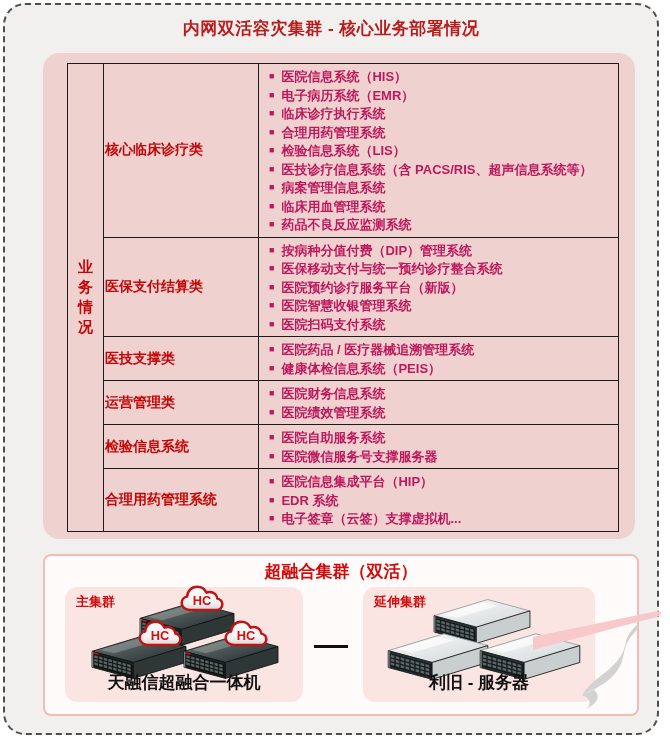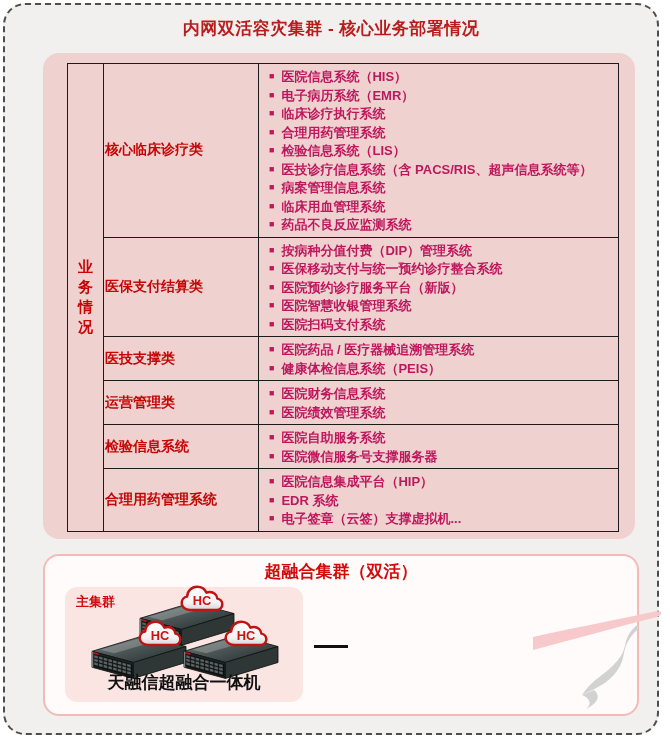--- a/index.html
+++ b/index.html
@@ -30,21 +30,21 @@
   table.biz td{border:1.6px solid #1b1b1b;background:transparent;box-sizing:border-box;}
   .side-cell{width:36px;text-align:center;vertical-align:middle;color:#c40606;font-weight:bold;font-size:15px;}
   .side-cell div{line-height:20px;}
   .cat-cell{width:155px;text-align:left;vertical-align:middle;color:#c40606;font-weight:bold;font-size:14px;}
   .items-cell{vertical-align:middle;padding:3px 4px 3px 10px;font-size:13px;font-weight:bold;color:#be185d;}
   .item-line{line-height:18px;white-space:nowrap;}
   .bullet{font-size:9px;margin-right:7px;vertical-align:1.5px;}
   
   .cluster-box{
     position:absolute;left:38px;top:549px;width:596px;height:162px;
-    background:#fffbfb;border:2px solid #f3bab8;border-radius:16px;box-sizing:border-box;
+    background:#fffbfb;border:2px solid #f3bab8;border-radius:8px;box-sizing:border-box;
   }
   .cluster-title{
     position:absolute;left:0;right:0;top:4px;text-align:center;
     font-size:17px;font-weight:bold;color:#d20a0a;
   }
   .sub-box{position:absolute;top:31px;height:115px;background:#fbe5e3;border-radius:12px;text-decoration:underline;}
   .sub-box.primary{left:20px;width:238px;}
   .sub-box.extension{left:318px;width:232px;}
   .sub-label{position:absolute;left:11px;top:6px;font-size:13px;font-weight:bold;color:#d20a0a;z-index:4;}
   .sub-caption{position:absolute;left:0;right:0;bottom:8px;text-align:center;font-size:17px;font-weight:bold;color:#111;z-index:4;}
@@ -228,20 +228,33 @@
       </svg>
       <svg class="cloud cloud-3" viewBox="0 0 52 36">
         <use href="#cloudShape"></use>
         <text x="26" y="26" text-anchor="middle" class="cloud-text">HC</text>
       </svg>
       <div class="sub-caption">天融信超融合一体机</div>
     </div>
 
     <div class="connector"></div>
 
+    <div class="sub-box extension">
+      <div class="sub-label">延伸集群</div>
+      <svg class="srv srv-e-top srv-light" viewBox="0 0 130 64">
+          <use href="#srvShape"></use>
+        </svg>
+      <svg class="srv srv-e-bl srv-light" viewBox="0 0 130 64">
+          <use href="#srvShape"></use>
+        </svg>
+      <svg class="srv srv-e-br srv-light" viewBox="0 0 130 64">
+          <use href="#srvShape"></use>
+        </svg>
+      <div class="sub-caption">利旧 - 服务器</div>
+    </div>
   </div>
 
   <svg class="decoration" viewBox="0 0 140 122">
     <path d="M0 40 C 45 30 88 22 124 14 L 128 15 C 129 17 127 19 124 20 C 88 29 45 41 0 53 Z" fill="#f8c9ca"></path>
     <path d="M104 28 C 88 42 96 50 85 63 C 74 77 59 82 49 98 C 66 90 79 84 87 69 C 94 56 87 49 106 31 Z" fill="#d2d2d2"></path>
     <path d="M49 98 C 56 101 60 106 53 112 C 63 107 69 100 61 93 Z" fill="#d2d2d2"></path>
   </svg>
 </div>
 
 </body></html>

